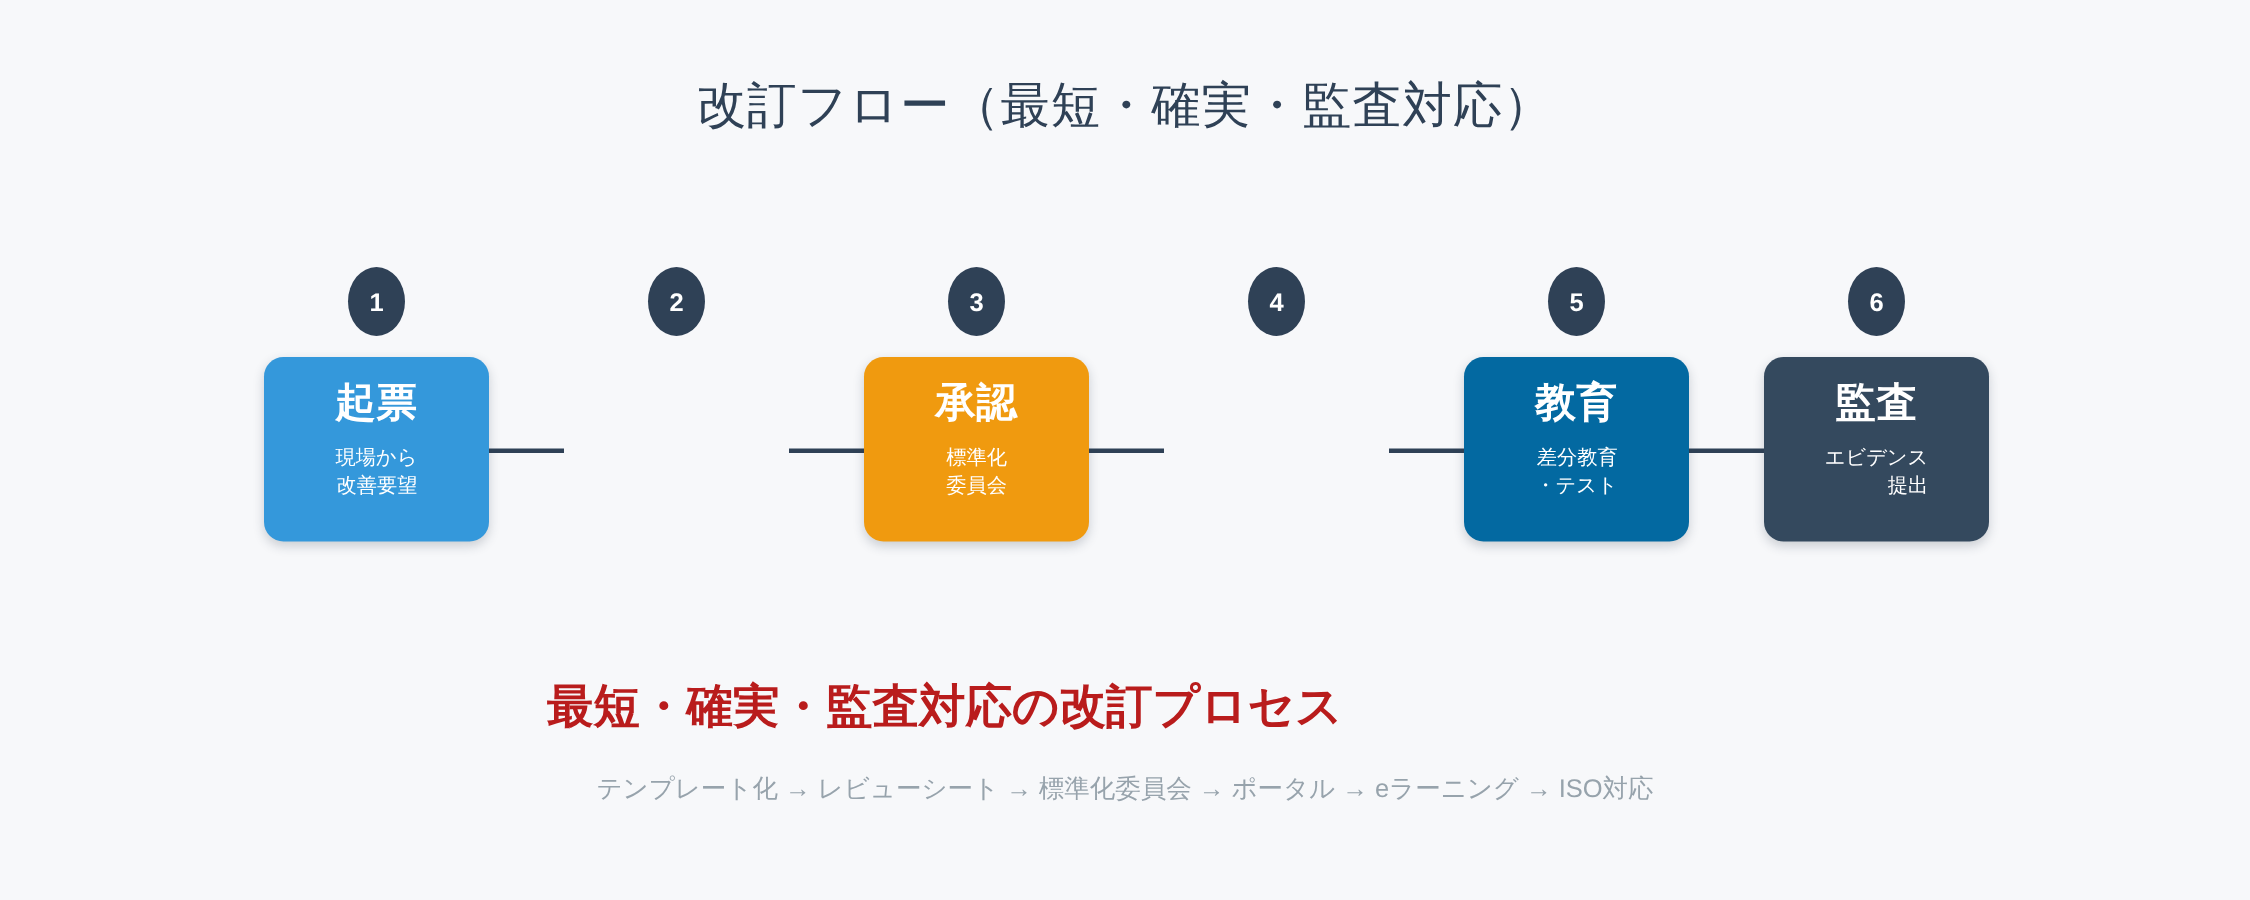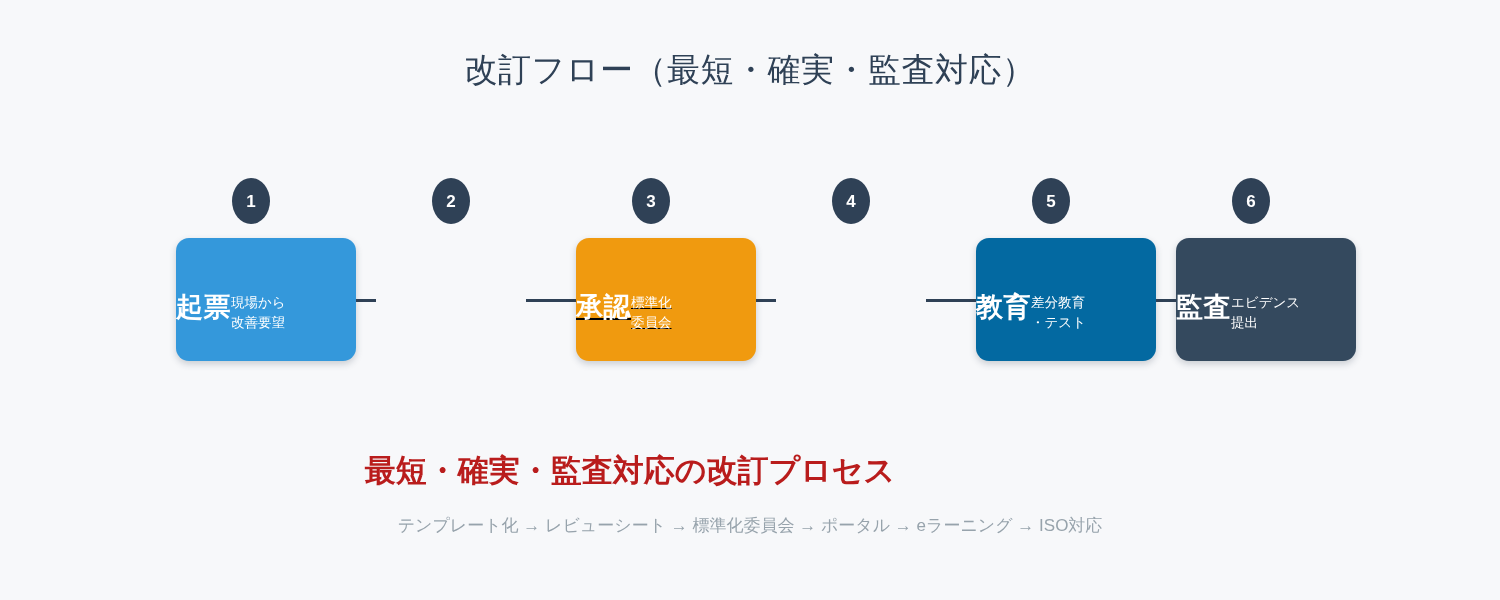--- a/index.html
+++ b/index.html
@@ -90,26 +90,26 @@
     align-items: center;
     justify-content: center;
     line-height: 1;
     z-index: 3;
   }
 
   .box {
     position: absolute;
     left: 0;
     top: 60px;
-    width: 180px;
+    width: 150px;
     height: 123px;
     border-radius: 13px;
     box-shadow: 0 3px 7px rgba(40,55,75,0.22);
     display: flex;
-    flex-direction: row;
+    flex-direction: column;
     align-items: center;
     justify-content: flex-start;
     z-index: 2;
     box-sizing: border-box;
     padding-top: 16px;
   }
 
   .box-title {
     font-size: 27px;
     font-weight: bold;
@@ -117,21 +117,21 @@
     line-height: 1.1;
     white-space: nowrap;
     letter-spacing: 0.5px;
   }
 
   .box-sub {
     margin-top: 11px;
     font-size: 13.5px;
     color: #ffffff;
     line-height: 1.45;
-    text-align: left;
+    text-align: right;
     white-space: pre-line;
   }
 
   
   .subtitle {
     position: absolute;
     top: 450px;
     left: 0;
     width: 1260px;
     text-align: center;
@@ -174,21 +174,21 @@
             <div class="box-title">起票</div>
             <div class="box-sub">現場から
 改善要望</div>
           </div>
         </div>
         <div class="step" style="left: 200px;">
           <div class="badge">2</div>
         </div>
         <div class="step" style="left: 400px;">
           <div class="badge">3</div>
-          <div class="box" style="background: rgb(240, 154, 15); text-decoration: underline;">
+          <div class="box" style="background: rgb(240, 154, 15);">
             <div class="box-title">承認</div>
             <div class="box-sub">標準化
 委員会</div>
           </div>
         </div>
         <div class="step" style="left: 600px;">
           <div class="badge">4</div>
         </div>
         <div class="step" style="left: 800px;">
           <div class="badge">5</div>

